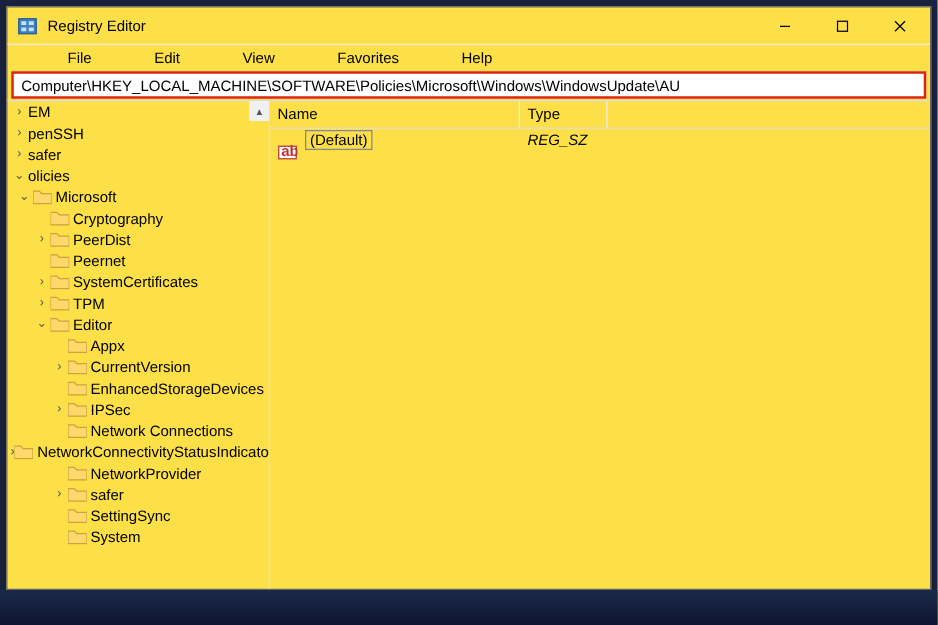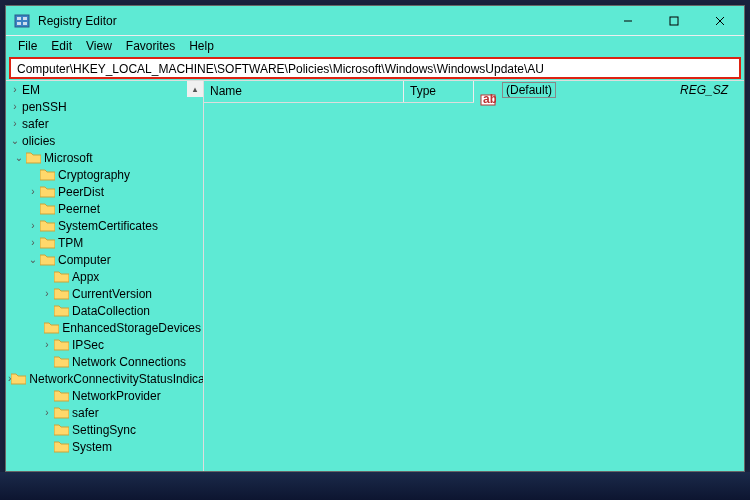--- a/index.html
+++ b/index.html
@@ -1,33 +1,33 @@
 <!DOCTYPE html>
 <html><head>
 <meta charset="utf-8">
 <style>
   * { box-sizing: border-box; margin: 0; padding: 0; font-family: "Segoe UI", Tahoma, sans-serif; font-size: 12px; }
   body { background: #1a2440; width: 750px; height: 500px; overflow: hidden; position: relative; }
-  .window { position: absolute; top: 5px; left: 5px; right: 5px; bottom: 28px; background: #5eead4; border: 1px solid #666; display: flex; flex-direction: column; box-shadow: 0 2px 10px rgba(0,0,0,0.3); }
+  .window { position: absolute; top: 5px; left: 5px; right: 5px; bottom: 28px; background: #fde047; border: 1px solid #666; display: flex; flex-direction: column; box-shadow: 0 2px 10px rgba(0,0,0,0.3); }
   .titlebar { height: 30px; display: flex; align-items: center; padding: 0 1px 0 8px; border-bottom: 1px solid #eee; }
   .titlebar .icon { width: 16px; height: 16px; margin-right: 8px; display:flex; align-items:center; justify-content:center;}
   .titlebar .title { flex: 1; font-size: 12px; }
   .winbtn { width: 46px; height: 30px; display: flex; align-items: center; justify-content: center; cursor: default; }
   .menubar { height: 20px; display: flex; align-items: center; padding: 0 5px; gap: 0; }
-  .menuitem { padding: 1px 7px; cursor: default; }
+  .menuitem { padding: 1px 7px; cursor: default; margin-left: 36px; }
   .addressbar { height: 22px; border: 2px solid #d21; margin: 1px 3px 1px 3px; padding: 1px 6px; font-size: 12px; display:flex; align-items:flex-end; background:#fff;}
   .content { flex: 1; display: flex; border-top: 1px solid #ddd; overflow:hidden;}
   .tree { width: 210px; border-right: 1px solid #ddd; overflow-y: scroll; position:relative; }
   .tree-inner { padding: 0 0 0 0; }
   .node { display:flex; align-items:center; height:17px; padding:0 2px; white-space:nowrap; cursor:default;}
   .toggle { width:14px; text-align:center; color:#555; font-size:10px; line-height:1;}
   .folder-ic { width:15px; height:12px; margin-right:3px; display:inline-block;}
   .folder-ic svg { display:block; }
   .indent { display:inline-block; }
-  .list { flex:1; display:flex; flex-direction:row; }
+  .list { flex:1; display:flex; flex-direction:column; }
   .list-header { height:22px; display:flex; border-bottom:1px solid #ddd; }
   .col { padding:3px 6px; border-right:1px solid #eee; font-size:12px;}
   .col.name { width:200px; }
   .col.type { width:70px; }
   .col.data { flex:1; }
   .list-body { flex:1; overflow:auto; }
   .row { display:flex; height:18px; align-items:center; }
   .cell { padding:0 6px; font-size:12px; }
   .cell.name { width:200px; display:flex; align-items:center; gap:4px; }
   .cell.type { width:70px;font-style:italic; }
@@ -168,51 +168,41 @@
             <span>TPM</span>
           </div>
         <div class="node">
             <span class="indent" style="width:18px"></span>
             <span class="toggle">⌄</span>
             <span class="folder-ic">
               <svg width="15" height="12">
                 <path d="M0 1h5l2 2h8v8H0z" fill="#ffd86b" stroke="#caa33b"></path>
               </svg>
             </span>
-            <span>Computer</span>
+            <span>Editor</span>
           </div>
         <div class="node">
             <span class="indent" style="width:32px"></span>
             <span class="toggle"></span>
             <span class="folder-ic">
               <svg width="15" height="12">
                 <path d="M0 1h5l2 2h8v8H0z" fill="#ffd86b" stroke="#caa33b"></path>
               </svg>
             </span>
             <span>Appx</span>
           </div>
         <div class="node">
             <span class="indent" style="width:32px"></span>
             <span class="toggle">›</span>
             <span class="folder-ic">
               <svg width="15" height="12">
                 <path d="M0 1h5l2 2h8v8H0z" fill="#ffd86b" stroke="#caa33b"></path>
               </svg>
             </span>
             <span>CurrentVersion</span>
-          </div>
-        <div class="node">
-            <span class="indent" style="width:32px"></span>
-            <span class="toggle"></span>
-            <span class="folder-ic">
-              <svg width="15" height="12">
-                <path d="M0 1h5l2 2h8v8H0z" fill="#ffd86b" stroke="#caa33b"></path>
-              </svg>
-            </span>
-            <span>DataCollection</span>
           </div>
         <div class="node">
             <span class="indent" style="width:32px"></span>
             <span class="toggle"></span>
             <span class="folder-ic">
               <svg width="15" height="12">
                 <path d="M0 1h5l2 2h8v8H0z" fill="#ffd86b" stroke="#caa33b"></path>
               </svg>
             </span>
             <span>EnhancedStorageDevices</span>

